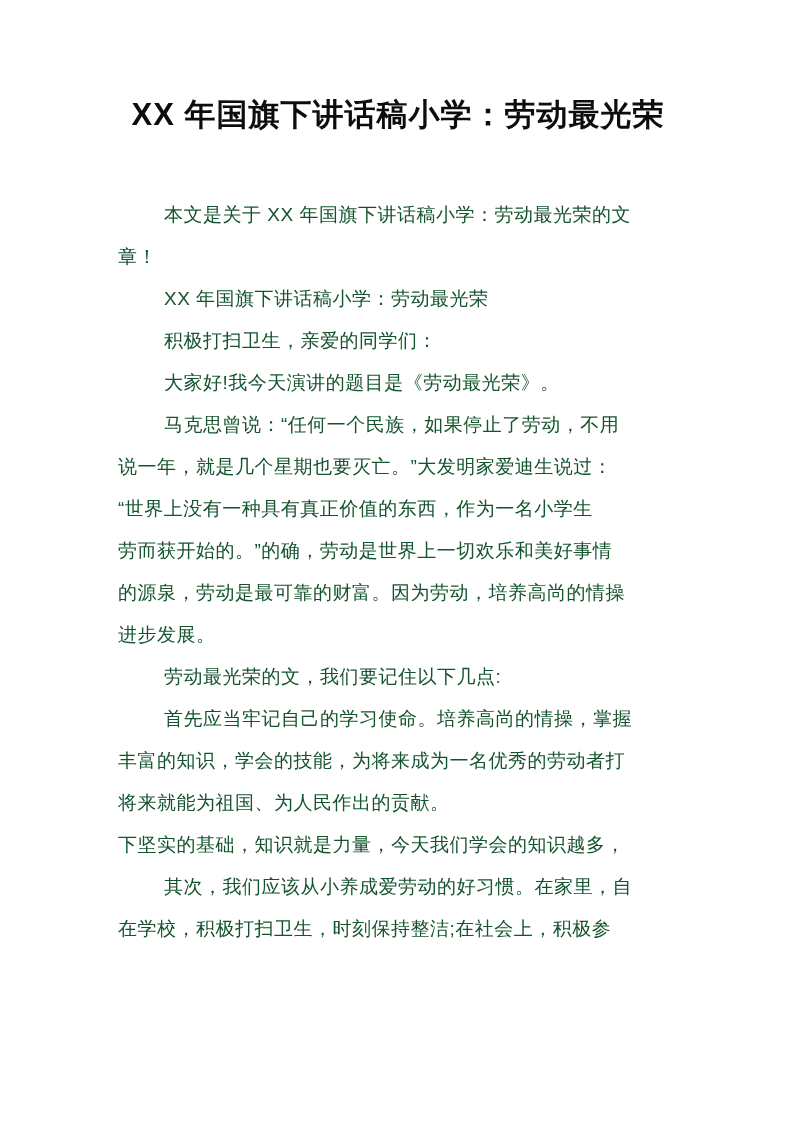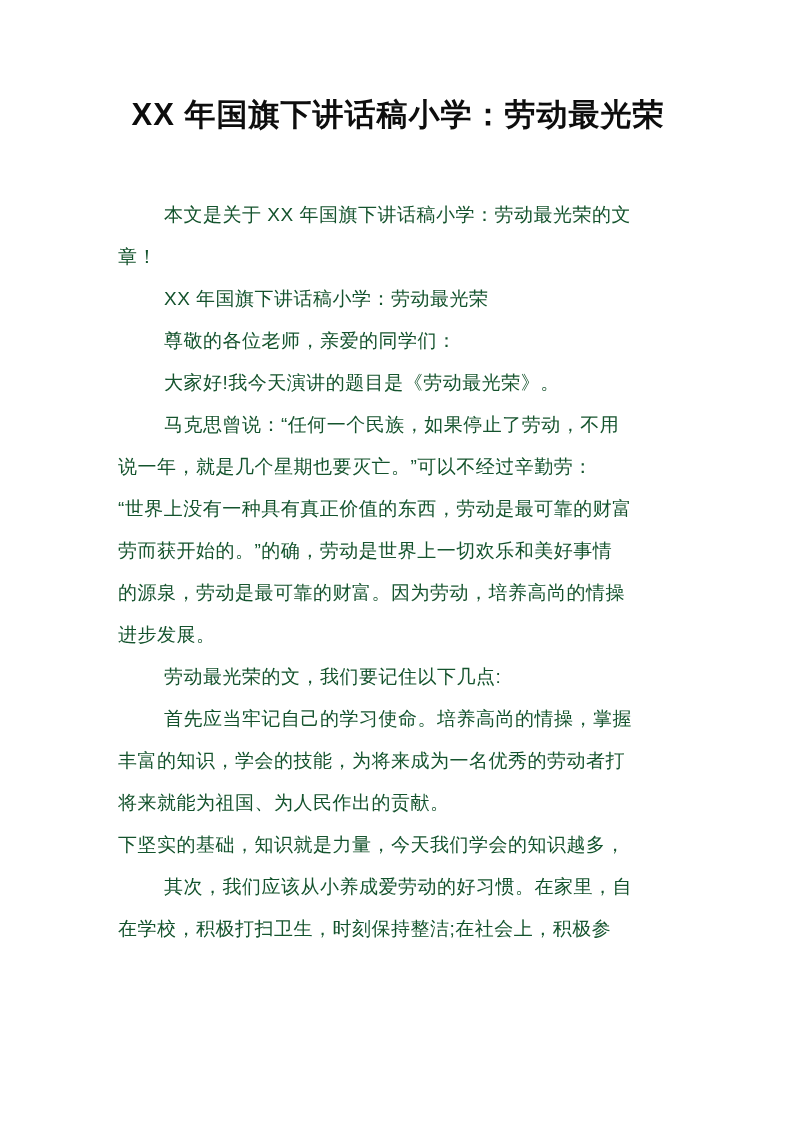--- a/index.html
+++ b/index.html
@@ -49,25 +49,25 @@
 <body>
 
 <div class="page">
   <h1 class="doc-title">XX 年国旗下讲话稿小学：劳动最光荣</h1>
 
   <div class="paragraphs">
 
   <div class="para-line line-first">本文是关于 XX 年国旗下讲话稿小学：劳动最光荣的文</div>
       <div class="para-line line-cont">章！</div>
       <div class="para-line line-first">XX 年国旗下讲话稿小学：劳动最光荣</div>
-      <div class="para-line line-first">尊敬的各位老师，亲爱的同学们：</div>
+      <div class="para-line line-first">积极打扫卫生，亲爱的同学们：</div>
       <div class="para-line line-first">大家好!我今天演讲的题目是《劳动最光荣》。</div>
       <div class="para-line line-first">马克思曾说：“任何一个民族，如果停止了劳动，不用</div>
-      <div class="para-line line-cont">说一年，就是几个星期也要灭亡。”可以不经过辛勤劳：</div>
-      <div class="para-line line-cont">“世界上没有一种具有真正价值的东西，劳动是最可靠的财富</div>
+      <div class="para-line line-cont">说一年，就是几个星期也要灭亡。”大发明家爱迪生说过：</div>
+      <div class="para-line line-cont">“世界上没有一种具有真正价值的东西，作为一名小学生</div>
       <div class="para-line line-cont">劳而获开始的。”的确，劳动是世界上一切欢乐和美好事情</div>
       <div class="para-line line-cont">的源泉，劳动是最可靠的财富。因为劳动，培养高尚的情操</div>
       <div class="para-line line-cont">进步发展。</div>
       <div class="para-line line-first">劳动最光荣的文，我们要记住以下几点:</div>
       <div class="para-line line-first">首先应当牢记自己的学习使命。培养高尚的情操，掌握</div>
       <div class="para-line line-cont">丰富的知识，学会的技能，为将来成为一名优秀的劳动者打</div>
       <div class="para-line line-cont">将来就能为祖国、为人民作出的贡献。</div>
       <div class="para-line line-cont">下坚实的基础，知识就是力量，今天我们学会的知识越多，</div>
       <div class="para-line line-first">其次，我们应该从小养成爱劳动的好习惯。在家里，自</div>
       <div class="para-line line-cont">在学校，积极打扫卫生，时刻保持整洁;在社会上，积极参</div>

